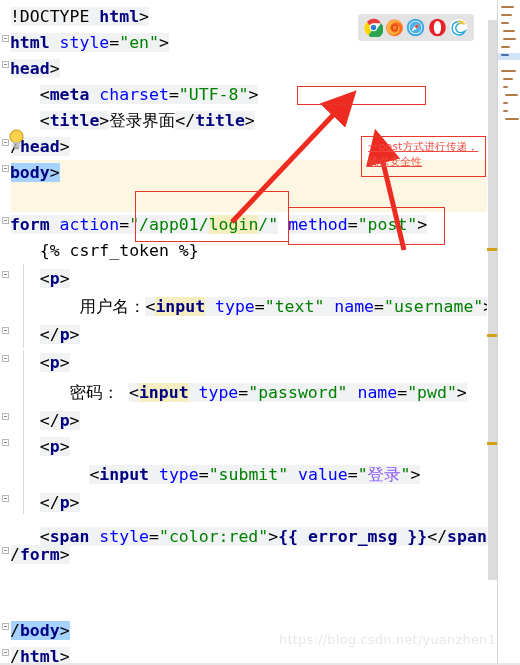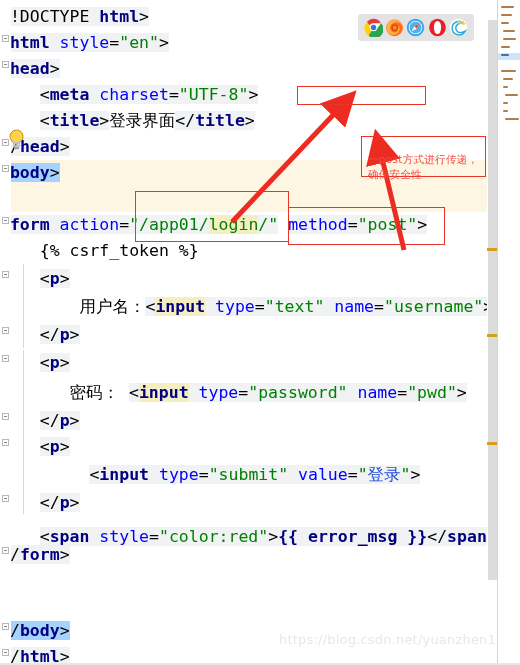--- a/index.html
+++ b/index.html
@@ -62,21 +62,21 @@
     letter-spacing: 0px;
     color: #000000;
   }
   
   .tok-bg { background: #eceff1cc; }
 
   .tag    { color: #000080; font-weight: bold; }
   .attr   { color: #0000ff; }
   .str    { color: #008000; }
   .punct  { color: #000000; }
-  .cjk    { color: #1d4ed8; font-family: "DejaVu Sans", sans-serif; font-weight: normal; }
+  .cjk    { color: #8b5cf6; font-family: "DejaVu Sans", sans-serif; font-weight: normal; }
   .cjk-k  { color: #000000; font-family: "DejaVu Sans", sans-serif; }
   .djv    { color: #000080; font-weight: bold; margin-top: 40px; }
   .sel    { background: #a6d2ff; }
   .caretrow {
     position: absolute;
     left: 0;
     width: 490px;
     height: 26px;
     background: #fdf6e3;
   }
@@ -327,21 +327,21 @@
         <polygon points="0 0, 7 3.5, 0 7" fill="#ee2b20"></polygon>
       </marker>
     </defs>
     <line x1="232" y1="222" x2="336" y2="112" stroke="#ee2b20" stroke-width="5" marker-end="url(#ah)"></line>
     <line x1="404" y1="250" x2="382" y2="158" stroke="#ee2b20" stroke-width="5" marker-end="url(#ah)"></line>
   </svg>
 
   <div class="anno-box" style="left:297px; top:86px; width:129px; height:19px;"></div>
 
   <div class="anno-box" style="left:361px; top:136px; width:125px; height:41px;"></div>
-  <div class="anno-text" style="left:368px; top:152px; width:116px;">一post方式进行传递，
+  <div class="anno-text" style="left:368px; top:139px; width:116px;text-decoration:underline;">一post方式进行传递，
 确保安全性</div>
 
   <div class="anno-box" style="left:135px; top:191px; width:154px; height:51px;"></div>
   <div class="anno-box" style="left:288px; top:207px; width:157px; height:38px;"></div>
 
   <div class="err-stripe-top"></div>
 
   <div class="scrollcol">
     <div class="scroll-thumb"></div>
     <div class="scroll-marker" style="top:248px"></div>

